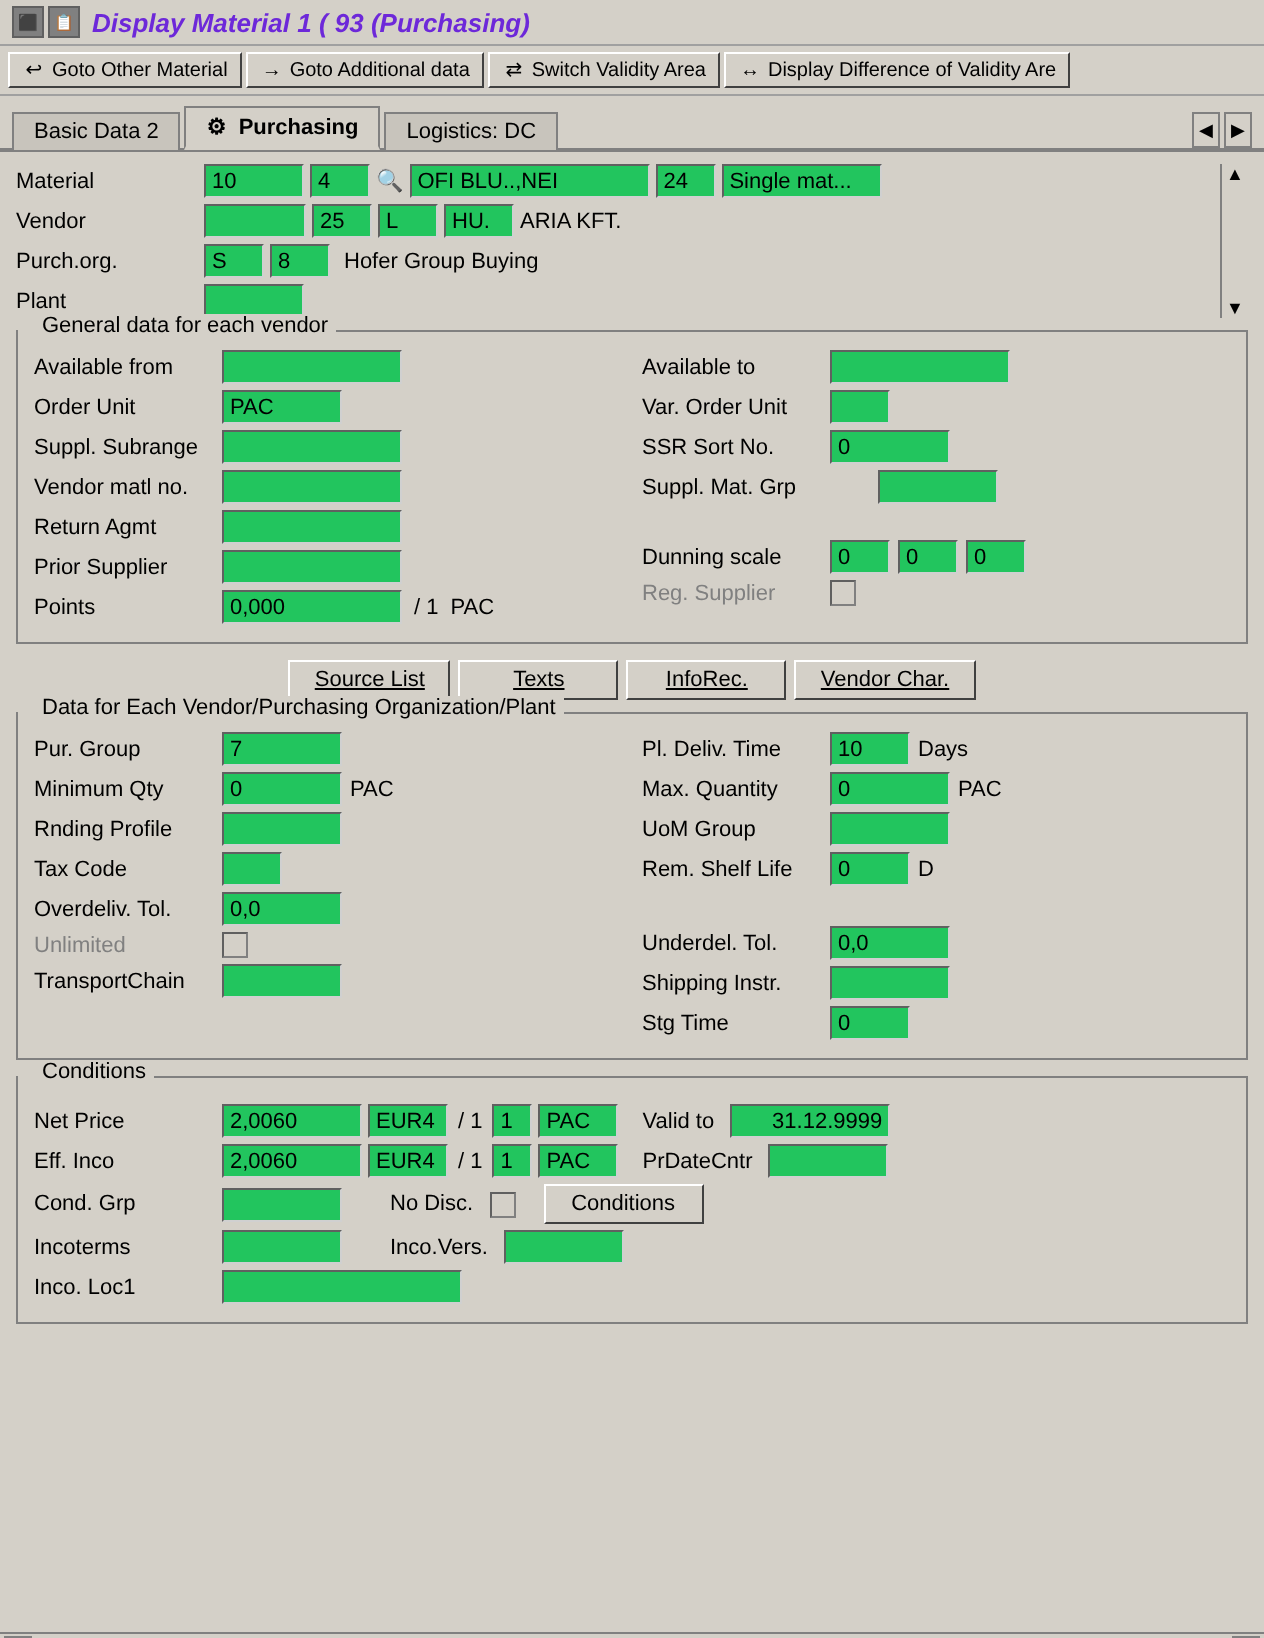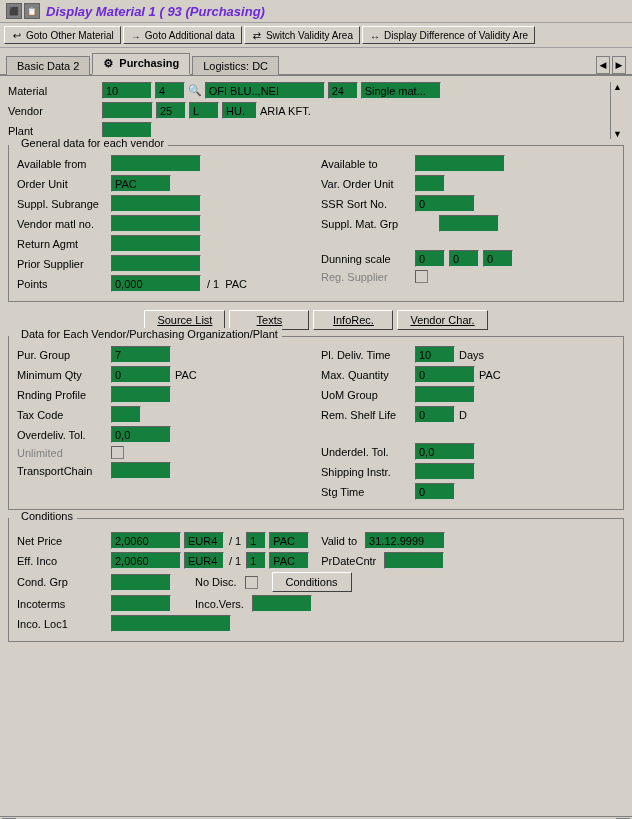--- a/index.html
+++ b/index.html
@@ -114,21 +114,21 @@
     
     .main-content {
       background: #d4d0c8;
       padding: 6px 8px;
       overflow-y: auto;
       height: 740px;
     }
 
     
     .sap-input {
-      background: #15803d;
+      background: #22c55e;
       border: 1px solid #808080;
       border-top-color: #606060;
       border-left-color: #606060;
       border-bottom-color: #d0d0d0;
       border-right-color: #d0d0d0;
       padding: 1px 3px;
       font-size: 11px;
       font-family: Arial, sans-serif;
       height: 17px;
       width: 100%;
@@ -292,20 +292,28 @@
       <span class="form-label">Vendor</span>
       <div style="display:flex; gap:3px; align-items:center; flex:1;">
         <input class="sap-input" style="width: 50px; padding-left: 46px;" value="100" readonly="">
         <input class="sap-input" style="width: 30px;" value="25" readonly="">
         <input class="sap-input" style="width: 30px;" value="L" readonly="">
         <input class="sap-input" style="width: 35px;" value="HU." readonly="">
         <span style="font-size:11px;">ARIA KFT.</span>
       </div>
     </div>
 
+    <div class="form-row" style="margin-bottom:3px;">
+      <span class="form-label">Purch.org.</span>
+      <div style="display:flex; gap:3px; align-items:center; flex:1;">
+        <input class="sap-input" style="width: 30px;" value="S" readonly="">
+        <input class="sap-input" style="width: 30px;" value="8" readonly="">
+        <span style="font-size:11px;margin-left:4px;">Hofer Group Buying</span>
+      </div>
+    </div>
 
     <div class="form-row" style="margin-bottom:3px;">
       <span class="form-label">Plant</span>
       <input class="sap-input" style="width: 50px;" value="" readonly="">
     </div>
 
     <div style="position:absolute; right:0; top:0; width:14px; height:100%; background:#d4d0c8; border-left:1px solid #808080; display:flex; flex-direction:column; align-items:center; justify-content:space-between;">
       <div style="font-size:9px; cursor:pointer;">▲</div>
       <div style="font-size:9px; cursor:pointer;">▼</div>
     </div>
@@ -474,21 +482,21 @@
       <div class="form-row" style="margin-bottom:3px;">
         <span class="form-label">Net Price</span>
         <div class="inline-inputs">
           <input class="sap-input" style="width: 70px;" value="2,0060">
           <input class="sap-input" style="width: 40px;" value="EUR4">
           <span class="slash-text">/ 1</span>
           <input class="sap-input" style="width: 20px;" value="1">
           <input class="sap-input" style="width: 40px;" value="PAC">
         </div>
         <span style="font-size:11px; margin-left:8px;">Valid to</span>
-        <input class="sap-input" style="width: 80px; margin-left: 4px;" value="31.12.9999">
+        <input class="sap-input" style="width: 80px; margin-left: 4px; text-align: right;" value="31.12.9999">
       </div>
 
       <div class="form-row" style="margin-bottom:3px;">
         <span class="form-label">Eff. Inco</span>
         <div class="inline-inputs">
           <input class="sap-input" style="width: 70px;" value="2,0060">
           <input class="sap-input" style="width: 40px;" value="EUR4">
           <span class="slash-text">/ 1</span>
           <input class="sap-input" style="width: 20px;" value="1">
           <input class="sap-input" style="width: 40px;" value="PAC">

